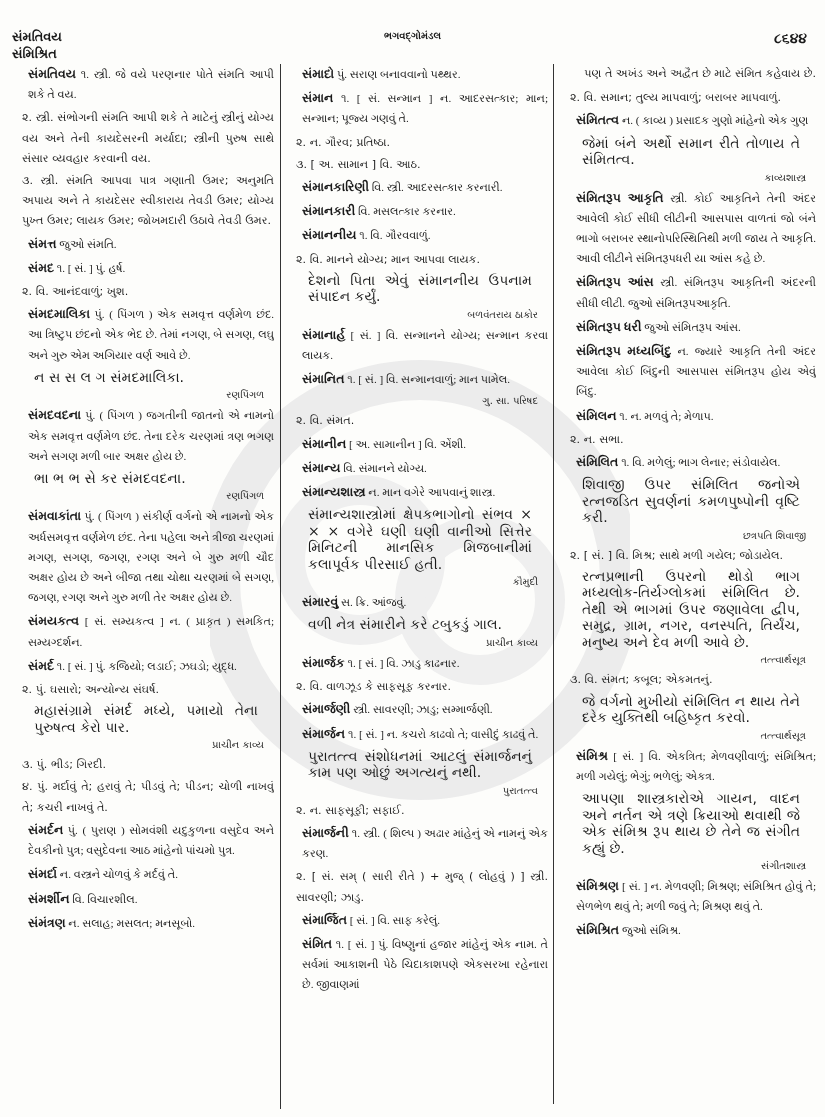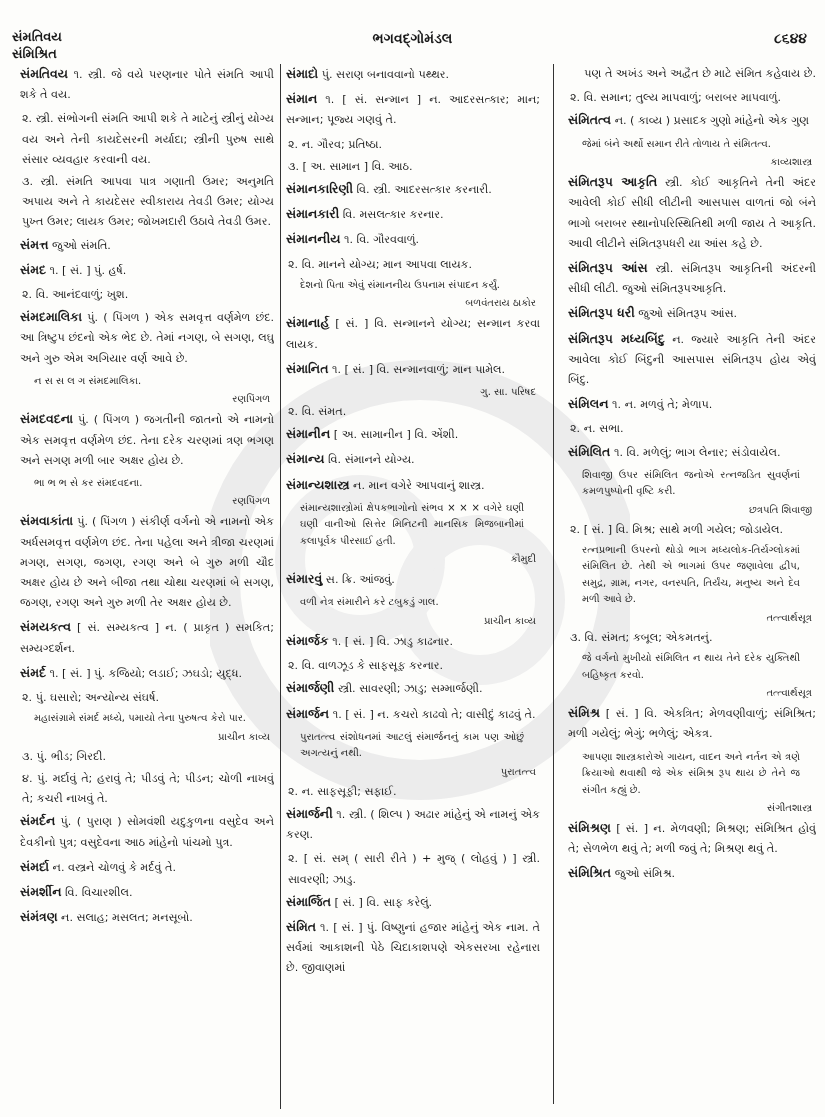--- a/index.html
+++ b/index.html
@@ -8,38 +8,38 @@
     background:#fdfdfb; color:#1a1a1a;
     font-family: "DejaVu Sans", sans-serif;
     position:relative;
   }
   .watermark {
     position:absolute; left:210px; top:300px; width:420px; height:560px;
     pointer-events:none;
   }
   .header { position:absolute; top:14px; left:0; width:825px; height:40px; }
   .guide { position:absolute; left:12px; top:14px; font-size:13px; font-weight:bold; line-height:17px; }
-  .running-title { position:absolute; left:0; width:825px; top:16px; text-align:center; font-size:14px; font-weight:bold; }
+  .running-title { position:absolute; left:0; width:825px; top:16px; text-align:center; font-size:10px; font-weight:bold; }
   .page-num { position:absolute; right:18px; top:16px; font-size:14px; font-weight:bold; }
   .col {
     position:absolute; top:64px; height:1045px;
     font-size:11.2px; line-height:20.2px;
     overflow:hidden;
   }
   .col1 { left:12px; width:262px; }
-  .col2 { left:278px; width:262px; }
+  .col2 { left:286px; width:262px; }
   .col3 { left:560px; width:256px; }
   .rule { position:absolute; top:64px; width:1px; background:#333; }
   .rule1 { left:280px; height:1045px; }
   .rule2 { left:553px; height:1040px; }
-  .entry { margin:0 0 4px 8px; text-align:justify; }
+  .entry { margin:0 0 4px 16px; text-align:justify;font-family:Liberation Serif, serif; }
   .hw { font-weight:bold; font-size:12.5px; }
   .sense { margin:0 0 2px 10px; text-align:justify; }
-  .quote { margin:0 16px 2px 22px; font-size:10px; line-height:16.5px; text-align:justify; }
-  .src { text-align:right; font-size:10px; line-height:16px; margin:0 4px 2px 0; }
+  .quote { margin:0 16px 2px 22px; font-size:14px; line-height:16.5px; text-align:justify; }
+  .src { text-align:right; font-size:10px; line-height:16px; margin:0 10px 2px 0; }
   .cont { margin:0 0 4px 10px;text-align:right; }
 </style>
 </head>
 <body>
 
 <svg class="watermark" viewBox="0 0 420 560">
   <circle cx="210" cy="280" r="200" fill="none" stroke="#ececec" stroke-width="40"></circle>
   <circle cx="150" cy="260" r="70" fill="none" stroke="#efefef" stroke-width="30"></circle>
   <circle cx="270" cy="300" r="70" fill="none" stroke="#efefef" stroke-width="30"></circle>
 </svg>

